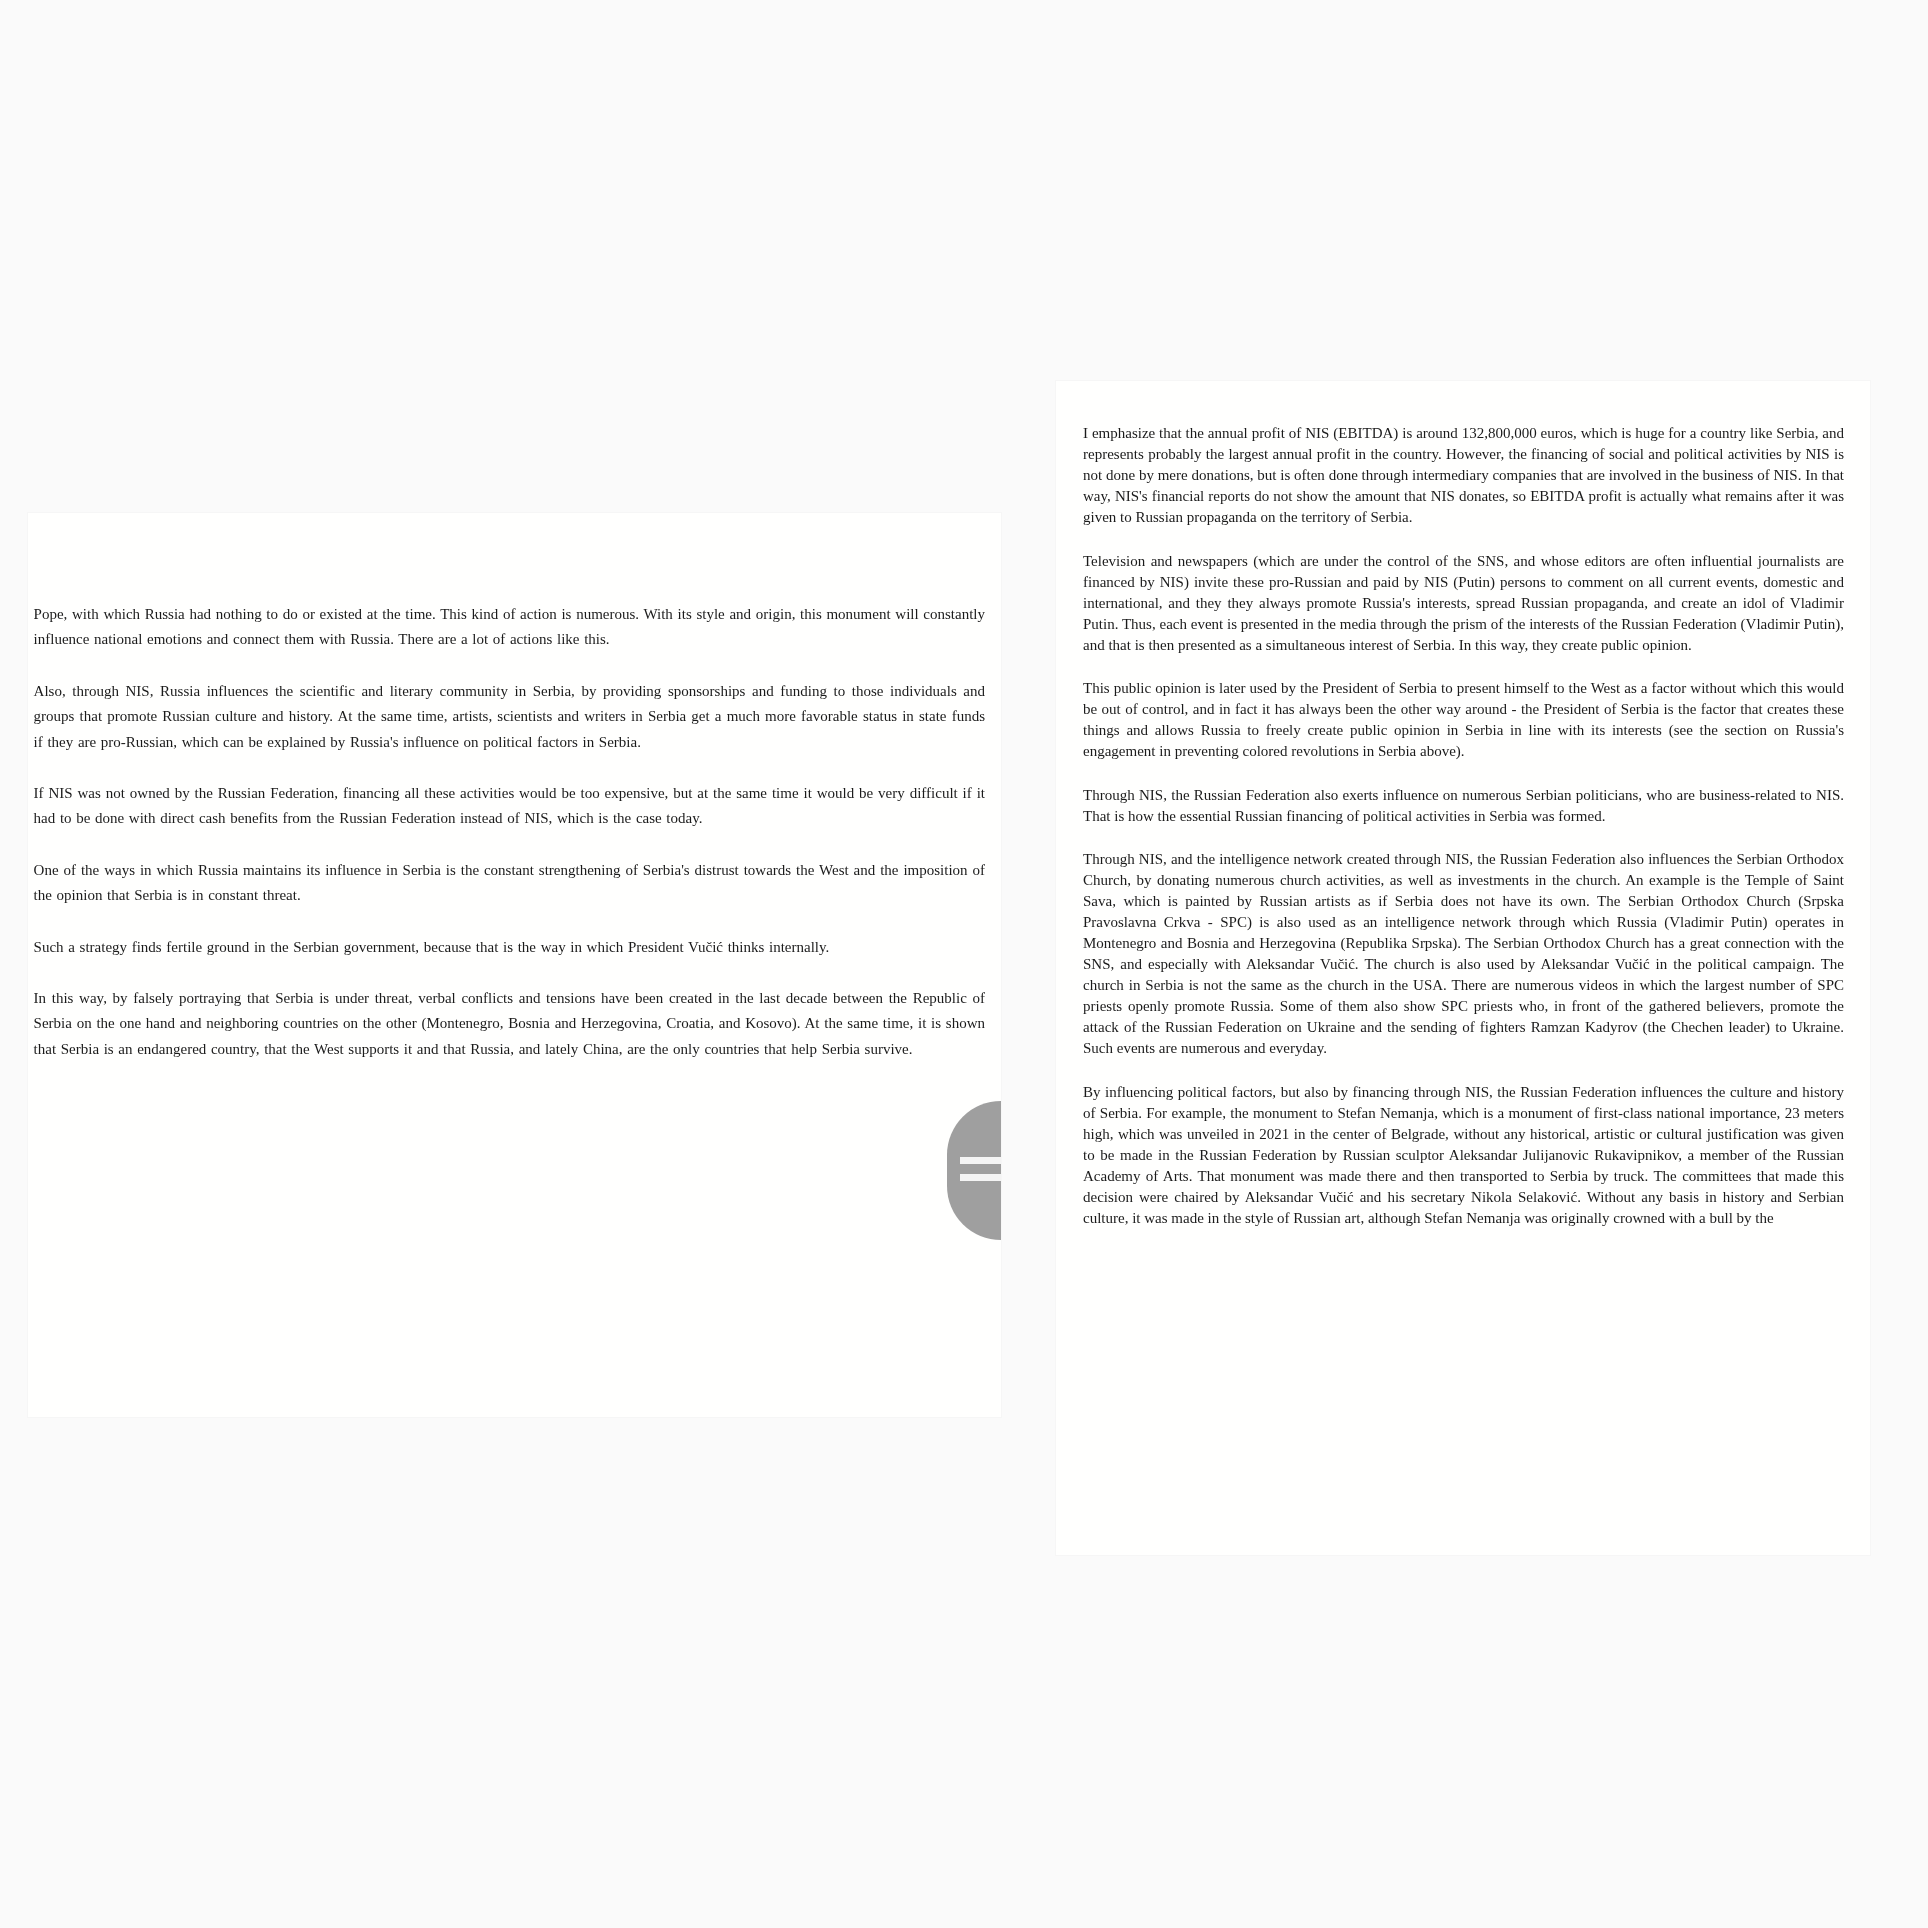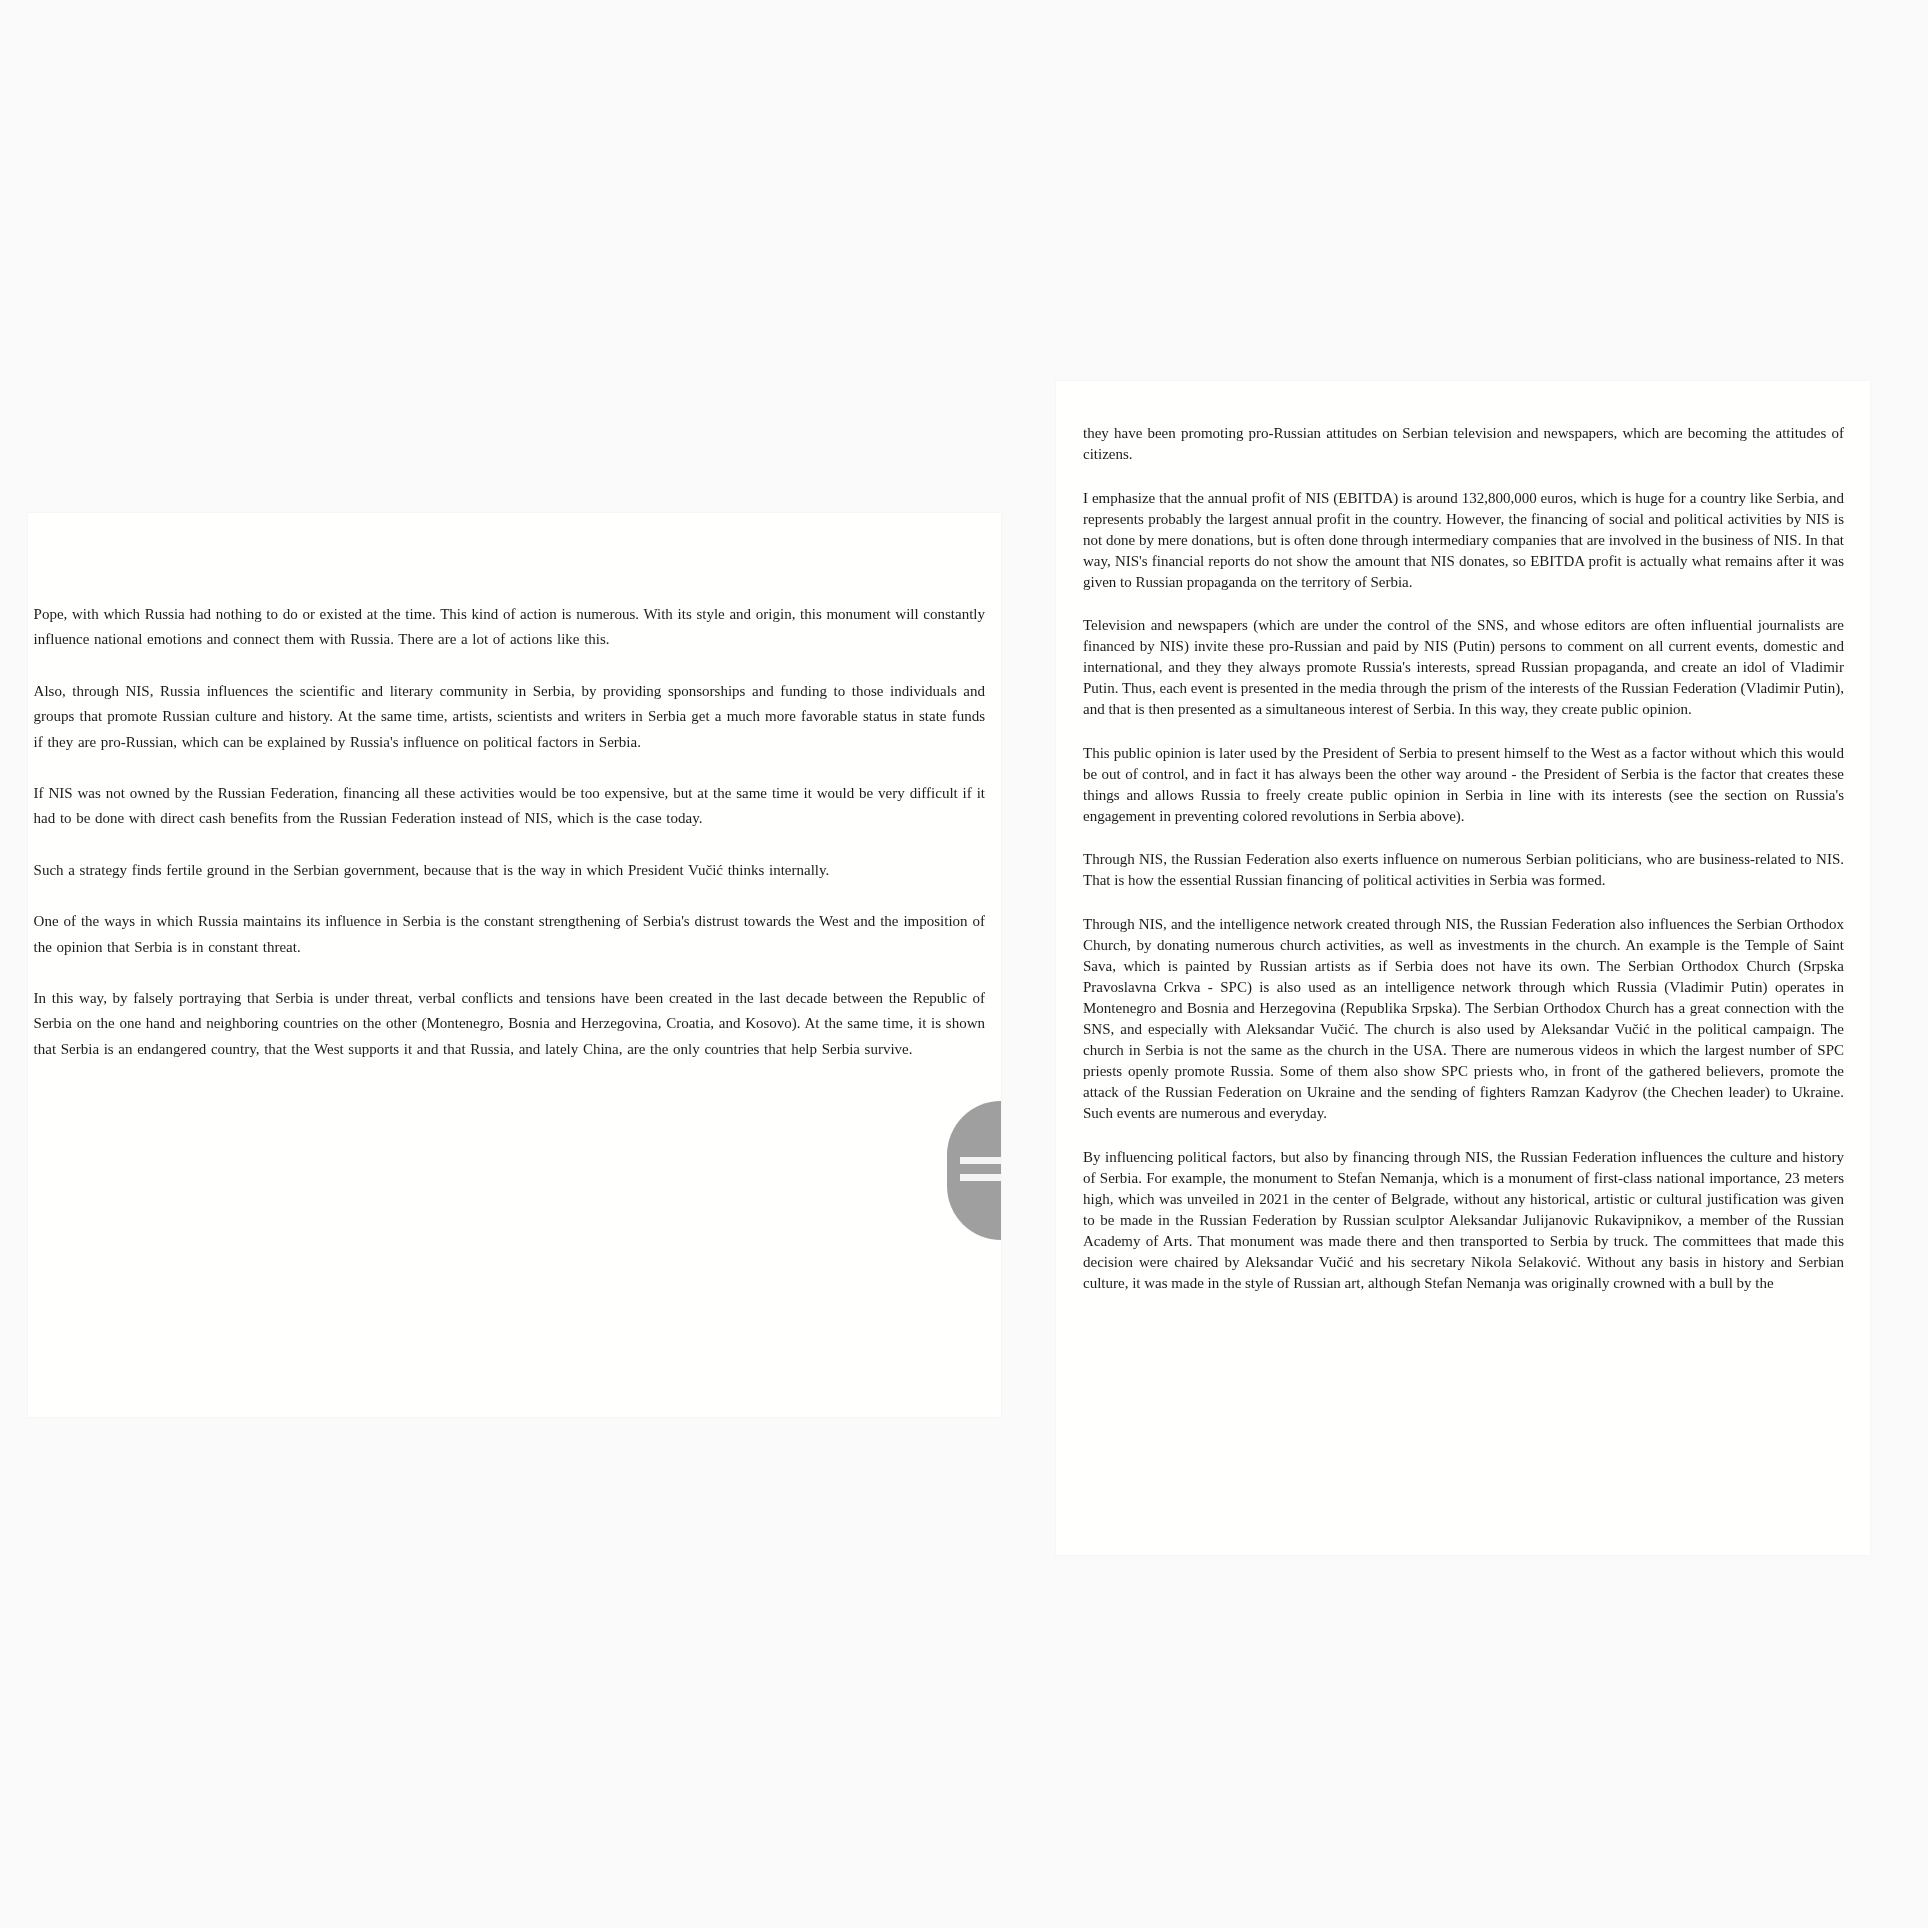--- a/index.html
+++ b/index.html
@@ -86,29 +86,28 @@
 </head>
 <body>
 
 <div class="stage">
 
   <div class="page left-page">
     <div class="text-block">
         <p>Pope, with which Russia had nothing to do or existed at the time. This kind of action is numerous. With its style and origin, this monument will constantly influence national emotions and connect them with Russia. There are a lot of actions like this.</p>
         <p>Also, through NIS, Russia influences the scientific and literary community in Serbia, by providing sponsorships and funding to those individuals and groups that promote Russian culture and history. At the same time, artists, scientists and writers in Serbia get a much more favorable status in state funds if they are pro-Russian, which can be explained by Russia's influence on political factors in Serbia.</p>
         <p>If NIS was not owned by the Russian Federation, financing all these activities would be too expensive, but at the same time it would be very difficult if it had to be done with direct cash benefits from the Russian Federation instead of NIS, which is the case today.</p>
+        <p>One of the ways in which Russia maintains its influence in Serbia is the constant strengthening of Serbia's distrust towards the West and the imposition of the opinion that Serbia is in constant threat.</p>
         <p>Such a strategy finds fertile ground in the Serbian government, because that is the way in which President Vučić thinks internally.</p>
-        <p>One of the ways in which Russia maintains its influence in Serbia is the constant strengthening of Serbia's distrust towards the West and the imposition of the opinion that Serbia is in constant threat.</p>
         <p>In this way, by falsely portraying that Serbia is under threat, verbal conflicts and tensions have been created in the last decade between the Republic of Serbia on the one hand and neighboring countries on the other (Montenegro, Bosnia and Herzegovina, Croatia, and Kosovo). At the same time, it is shown that Serbia is an endangered country, that the West supports it and that Russia, and lately China, are the only countries that help Serbia survive.</p>
       </div>
   </div>
 
   <div class="page right-page">
     <div class="text-block">
-        <p>they have been promoting pro-Russian attitudes on Serbian television and newspapers, which are becoming the attitudes of citizens.</p>
         <p>I emphasize that the annual profit of NIS (EBITDA) is around 132,800,000 euros, which is huge for a country like Serbia, and represents probably the largest annual profit in the country. However, the financing of social and political activities by NIS is not done by mere donations, but is often done through intermediary companies that are involved in the business of NIS. In that way, NIS's financial reports do not show the amount that NIS donates, so EBITDA profit is actually what remains after it was given to Russian propaganda on the territory of Serbia.</p>
         <p>Television and newspapers (which are under the control of the SNS, and whose editors are often influential journalists are financed by NIS) invite these pro-Russian and paid by NIS (Putin) persons to comment on all current events, domestic and international, and they they always promote Russia's interests, spread Russian propaganda, and create an idol of Vladimir Putin. Thus, each event is presented in the media through the prism of the interests of the Russian Federation (Vladimir Putin), and that is then presented as a simultaneous interest of Serbia. In this way, they create public opinion.</p>
         <p>This public opinion is later used by the President of Serbia to present himself to the West as a factor without which this would be out of control, and in fact it has always been the other way around - the President of Serbia is the factor that creates these things and allows Russia to freely create public opinion in Serbia in line with its interests (see the section on Russia's engagement in preventing colored revolutions in Serbia above).</p>
         <p>Through NIS, the Russian Federation also exerts influence on numerous Serbian politicians, who are business-related to NIS. That is how the essential Russian financing of political activities in Serbia was formed.</p>
         <p>Through NIS, and the intelligence network created through NIS, the Russian Federation also influences the Serbian Orthodox Church, by donating numerous church activities, as well as investments in the church. An example is the Temple of Saint Sava, which is painted by Russian artists as if Serbia does not have its own. The Serbian Orthodox Church (Srpska Pravoslavna Crkva - SPC) is also used as an intelligence network through which Russia (Vladimir Putin) operates in Montenegro and Bosnia and Herzegovina (Republika Srpska). The Serbian Orthodox Church has a great connection with the SNS, and especially with Aleksandar Vučić. The church is also used by Aleksandar Vučić in the political campaign. The church in Serbia is not the same as the church in the USA. There are numerous videos in which the largest number of SPC priests openly promote Russia. Some of them also show SPC priests who, in front of the gathered believers, promote the attack of the Russian Federation on Ukraine and the sending of fighters Ramzan Kadyrov (the Chechen leader) to Ukraine. Such events are numerous and everyday.</p>
         <p>By influencing political factors, but also by financing through NIS, the Russian Federation influences the culture and history of Serbia. For example, the monument to Stefan Nemanja, which is a monument of first-class national importance, 23 meters high, which was unveiled in 2021 in the center of Belgrade, without any historical, artistic or cultural justification was given to be made in the Russian Federation by Russian sculptor Aleksandar Julijanovic Rukavipnikov, a member of the Russian Academy of Arts. That monument was made there and then transported to Serbia by truck. The committees that made this decision were chaired by Aleksandar Vučić and his secretary Nikola Selaković. Without any basis in history and Serbian culture, it was made in the style of Russian art, although Stefan Nemanja was originally crowned with a bull by the</p>
       </div>
   </div>
 
   <div class="drag-handle">

